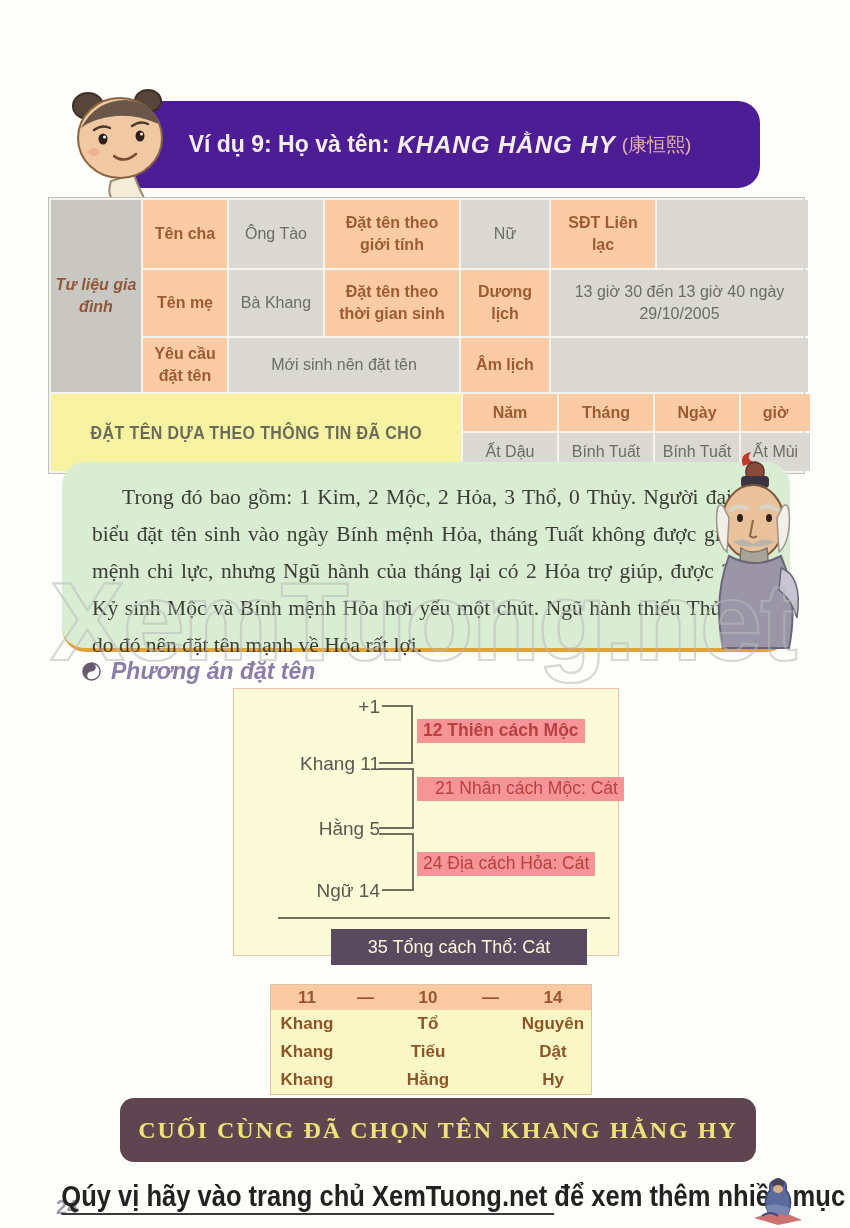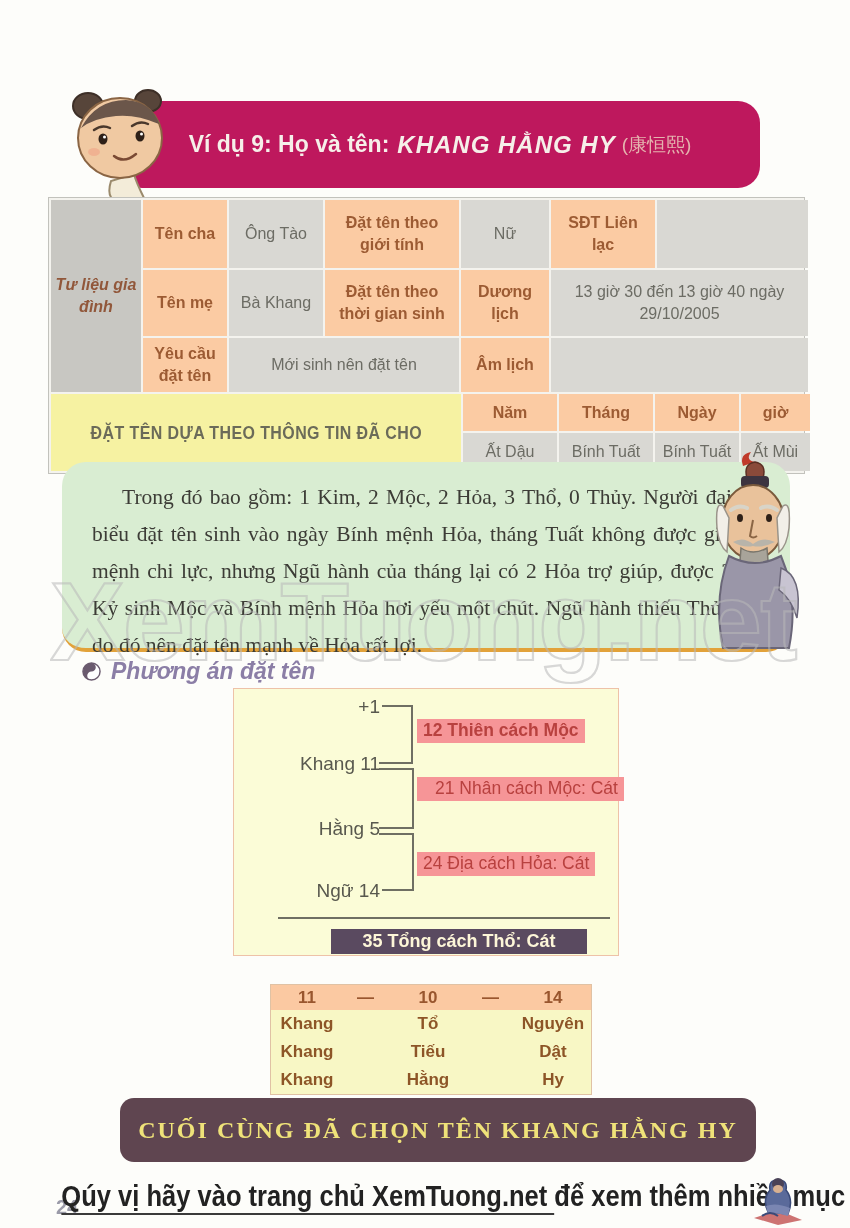--- a/index.html
+++ b/index.html
@@ -2,21 +2,21 @@
 <html><head>
 <meta charset="utf-8">
 <style>
   * { margin:0; padding:0; box-sizing:border-box; }
   body { background:#ffffff; font-family:"Liberation Sans", sans-serif; }
   .page { position:relative; width:850px; height:1228px; background:#fdfdfa; overflow:hidden; }
 
   
   .title-banner {
     position:absolute; left:120px; top:101px; width:640px; height:87px;
-    background:#be185d; border-radius:22px;
+    background:#4c1d95; border-radius:22px;
     display:flex; align-items:center; justify-content:center;
     color:#f6efe9; white-space:nowrap;
   }
   .title-banner .t-prefix { font-size:23px; font-weight:bold; }
   .title-banner .t-name  { font-size:24px; font-weight:bold; font-style:italic; margin-left:8px; letter-spacing:1px;}
   .title-banner .t-cn    { font-size:19px; color:#e4b3ae; margin-left:6px; }
   .boy-img { position:absolute; left:56px; top:86px; }
 
   
   .info-table {
@@ -64,22 +64,22 @@
     position:absolute; left:233px; top:688px; width:386px; height:268px;
     background:#fbfcd7; border:1px solid #eec2a8;
   }
   .dg-label { position:absolute; width:146px; text-align:right; font-size:19px; color:#58584e; }
   .dg-pink {
     position:absolute; left:183px; background:#f69597; color:#b8413f;
     font-size:17.5px; padding:1px 6px 2px 6px; white-space:nowrap;
   }
   .dg-line { position:absolute; background:#6f6f63; }
   .dg-total {
-    position:absolute; left:97px; top:240px; width:256px; height:25px;
-    background:#5a4a60; color:#fdf6d8; font-weight:bold; font-size:18px;
+    position:absolute; left:97px; top:240px; width:256px; height:36px;
+    background:#5a4a60; color:#fdf6d8; font-weight:normal; font-size:18px;
     display:flex; align-items:center; justify-content:center; white-space:nowrap;
   }
 
   
   .name-table { position:absolute; left:270px; top:984px; width:322px; border:1px solid #e0c2a4; }
   .nt-head { display:grid; grid-template-columns:72px 45px 80px 45px 80px; background:#fbc9a2;
              height:25px; }
   .nt-head div { display:flex; align-items:center; justify-content:center;
                  color:#99562e; font-weight:bold; font-size:17px; }
   .nt-body { background:#f8f7c5; }

